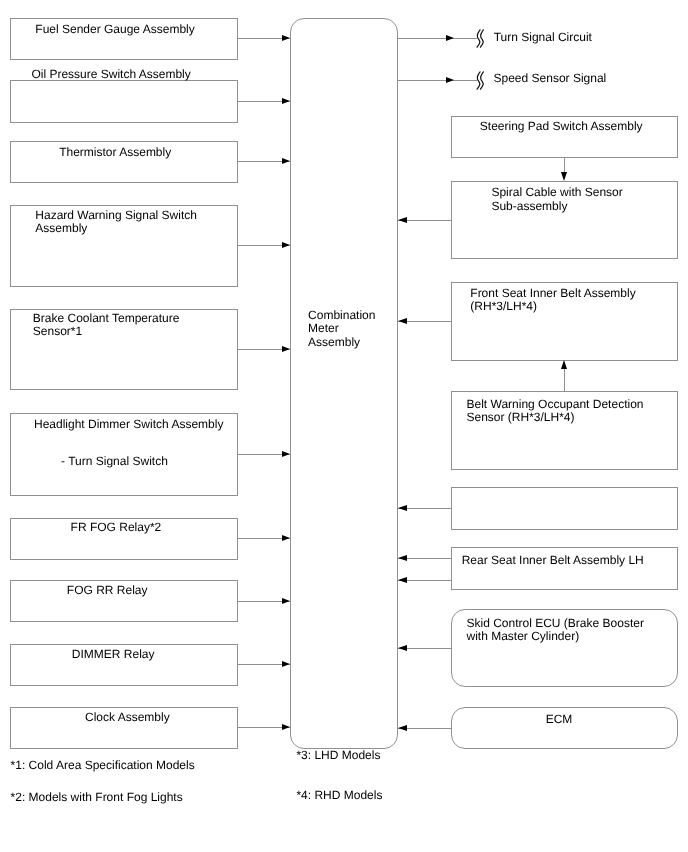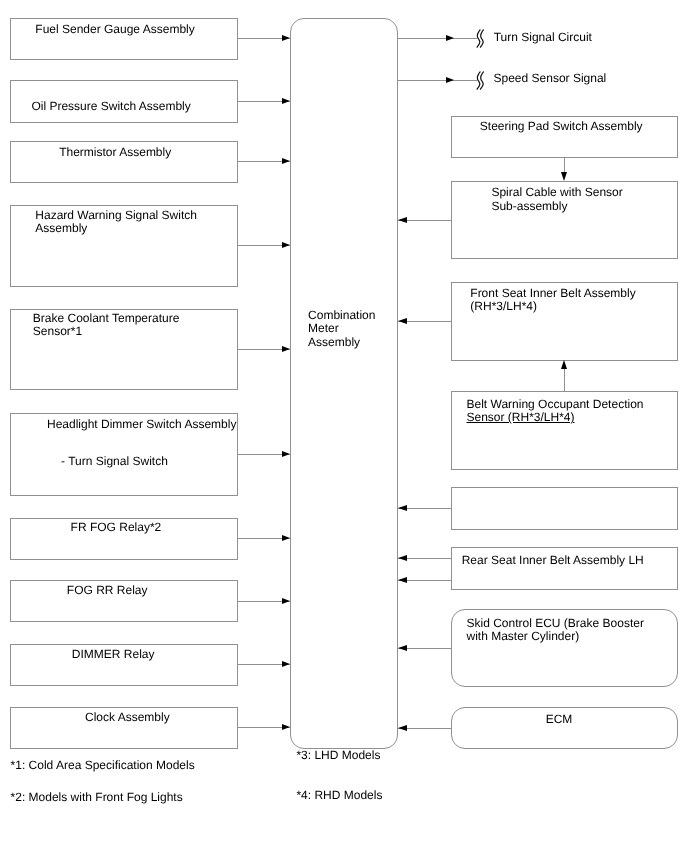--- a/index.html
+++ b/index.html
@@ -37,39 +37,39 @@
 </head>
 <body>
 
 <div id="stage">
 
   <div class="box" style="left:10.2px;top:17.5px;width:227.6px;height:42.5px;"></div>
   <div class="txt" style="left:35.30px;top:22.84px;">Fuel Sender Gauge Assembly</div>
   <div class="hline" style="left:237.8px;top:38px;width:52.5px;"></div>
   <div class="ahead r" style="left:282.10px;top:35.15px;"></div>
   <div class="box" style="left:10.2px;top:80.0px;width:227.6px;height:42.5px;"></div>
-  <div class="txt" style="left:31.40px;top:100px;">Oil Pressure Switch Assembly</div>
+  <div class="txt" style="left:31.40px;top:68px;">Oil Pressure Switch Assembly</div>
   <div class="hline" style="left:237.8px;top:101px;width:52.5px;"></div>
   <div class="ahead r" style="left:282.10px;top:98.15px;"></div>
   <div class="box" style="left:10.2px;top:140.9px;width:227.6px;height:42.0px;"></div>
   <div class="txt" style="left:59.20px;top:145.54px;">Thermistor Assembly</div>
   <div class="hline" style="left:237.8px;top:161px;width:52.5px;"></div>
   <div class="ahead r" style="left:282.10px;top:158.15px;"></div>
   <div class="box" style="left:10.2px;top:205.3px;width:227.6px;height:81.4px;"></div>
   <div class="txt" style="left:35.30px;top:208.64px;">Hazard Warning Signal Switch</div>
   <div class="txt" style="left:35.30px;top:222.14px;">Assembly</div>
   <div class="hline" style="left:237.8px;top:245px;width:52.5px;"></div>
   <div class="ahead r" style="left:282.10px;top:242.15px;"></div>
   <div class="box" style="left:10.2px;top:309.0px;width:227.6px;height:81.2px;"></div>
   <div class="txt" style="left:32.80px;top:311.74px;">Brake Coolant Temperature</div>
   <div class="txt" style="left:32.80px;top:325.24px;">Sensor*1</div>
   <div class="hline" style="left:237.8px;top:349px;width:52.5px;"></div>
   <div class="ahead r" style="left:282.10px;top:346.15px;"></div>
   <div class="box" style="left:10.2px;top:413.0px;width:227.6px;height:82.6px;"></div>
-  <div class="txt" style="left:27px;top:417.84px;padding-left:20px;">Headlight Dimmer Switch Assembly</div>
+  <div class="txt" style="left:14px;top:417.84px;padding-left:20px;">Headlight Dimmer Switch Assembly</div>
   <div class="txt" style="left:61.10px;top:454.84px;">- Turn Signal Switch</div>
   <div class="hline" style="left:237.8px;top:454px;width:52.5px;"></div>
   <div class="ahead r" style="left:282.10px;top:451.15px;"></div>
   <div class="box" style="left:10.2px;top:518.0px;width:227.6px;height:41.8px;"></div>
   <div class="txt" style="left:70.60px;top:520.84px;">FR FOG Relay*2</div>
   <div class="hline" style="left:237.8px;top:538px;width:52.5px;"></div>
   <div class="ahead r" style="left:282.10px;top:535.15px;"></div>
   <div class="box" style="left:10.2px;top:579.7px;width:227.6px;height:42.3px;"></div>
   <div class="txt" style="left:66.80px;top:583.84px;">FOG RR Relay</div>
   <div class="hline" style="left:237.8px;top:601px;width:52.5px;"></div>
@@ -110,21 +110,21 @@
   <div class="txt" style="left:491.40px;top:199.74px;">Sub-assembly</div>
   <div class="hline" style="left:398.3px;top:220px;width:52.7px;"></div>
   <div class="ahead l" style="left:398.30px;top:217.15px;"></div>
   <div class="box" style="left:451.0px;top:281.6px;width:227.2px;height:79.2px;"></div>
   <div class="txt" style="left:470.30px;top:286.74px;">Front Seat Inner Belt Assembly</div>
   <div class="txt" style="left:470.30px;top:300.24px;">(RH*3/LH*4)</div>
   <div class="hline" style="left:398.3px;top:321px;width:52.7px;"></div>
   <div class="ahead l" style="left:398.30px;top:318.15px;"></div>
   <div class="box" style="left:451.0px;top:391.0px;width:227.2px;height:78.5px;"></div>
   <div class="txt" style="left:466.50px;top:397.74px;">Belt Warning Occupant Detection</div>
-  <div class="txt" style="left:466.50px;top:411.24px;text-decoration:underline;">Sensor (RH*3/LH*4)</div>
+  <div class="txt" style="left:466.50px;top:411.24px;">Sensor (RH*3/LH*4)</div>
   <div class="box" style="left:451.0px;top:487.2px;width:227.2px;height:42.4px;"></div>
   <div class="hline" style="left:398.3px;top:508px;width:52.7px;"></div>
   <div class="ahead l" style="left:398.30px;top:505.15px;"></div>
   <div class="box" style="left:451.0px;top:547.4px;width:227.2px;height:42.6px;"></div>
   <div class="txt" style="left:461.70px;top:553.74px;">Rear Seat Inner Belt Assembly LH</div>
   <div class="hline" style="left:398.3px;top:558px;width:52.7px;"></div>
   <div class="ahead l" style="left:398.30px;top:555.15px;"></div>
   <div class="hline" style="left:398.3px;top:580px;width:52.7px;"></div>
   <div class="ahead l" style="left:398.30px;top:577.15px;"></div>
   <div class="box round" style="left:451.0px;top:609.3px;width:227.2px;height:77.9px;"></div>

